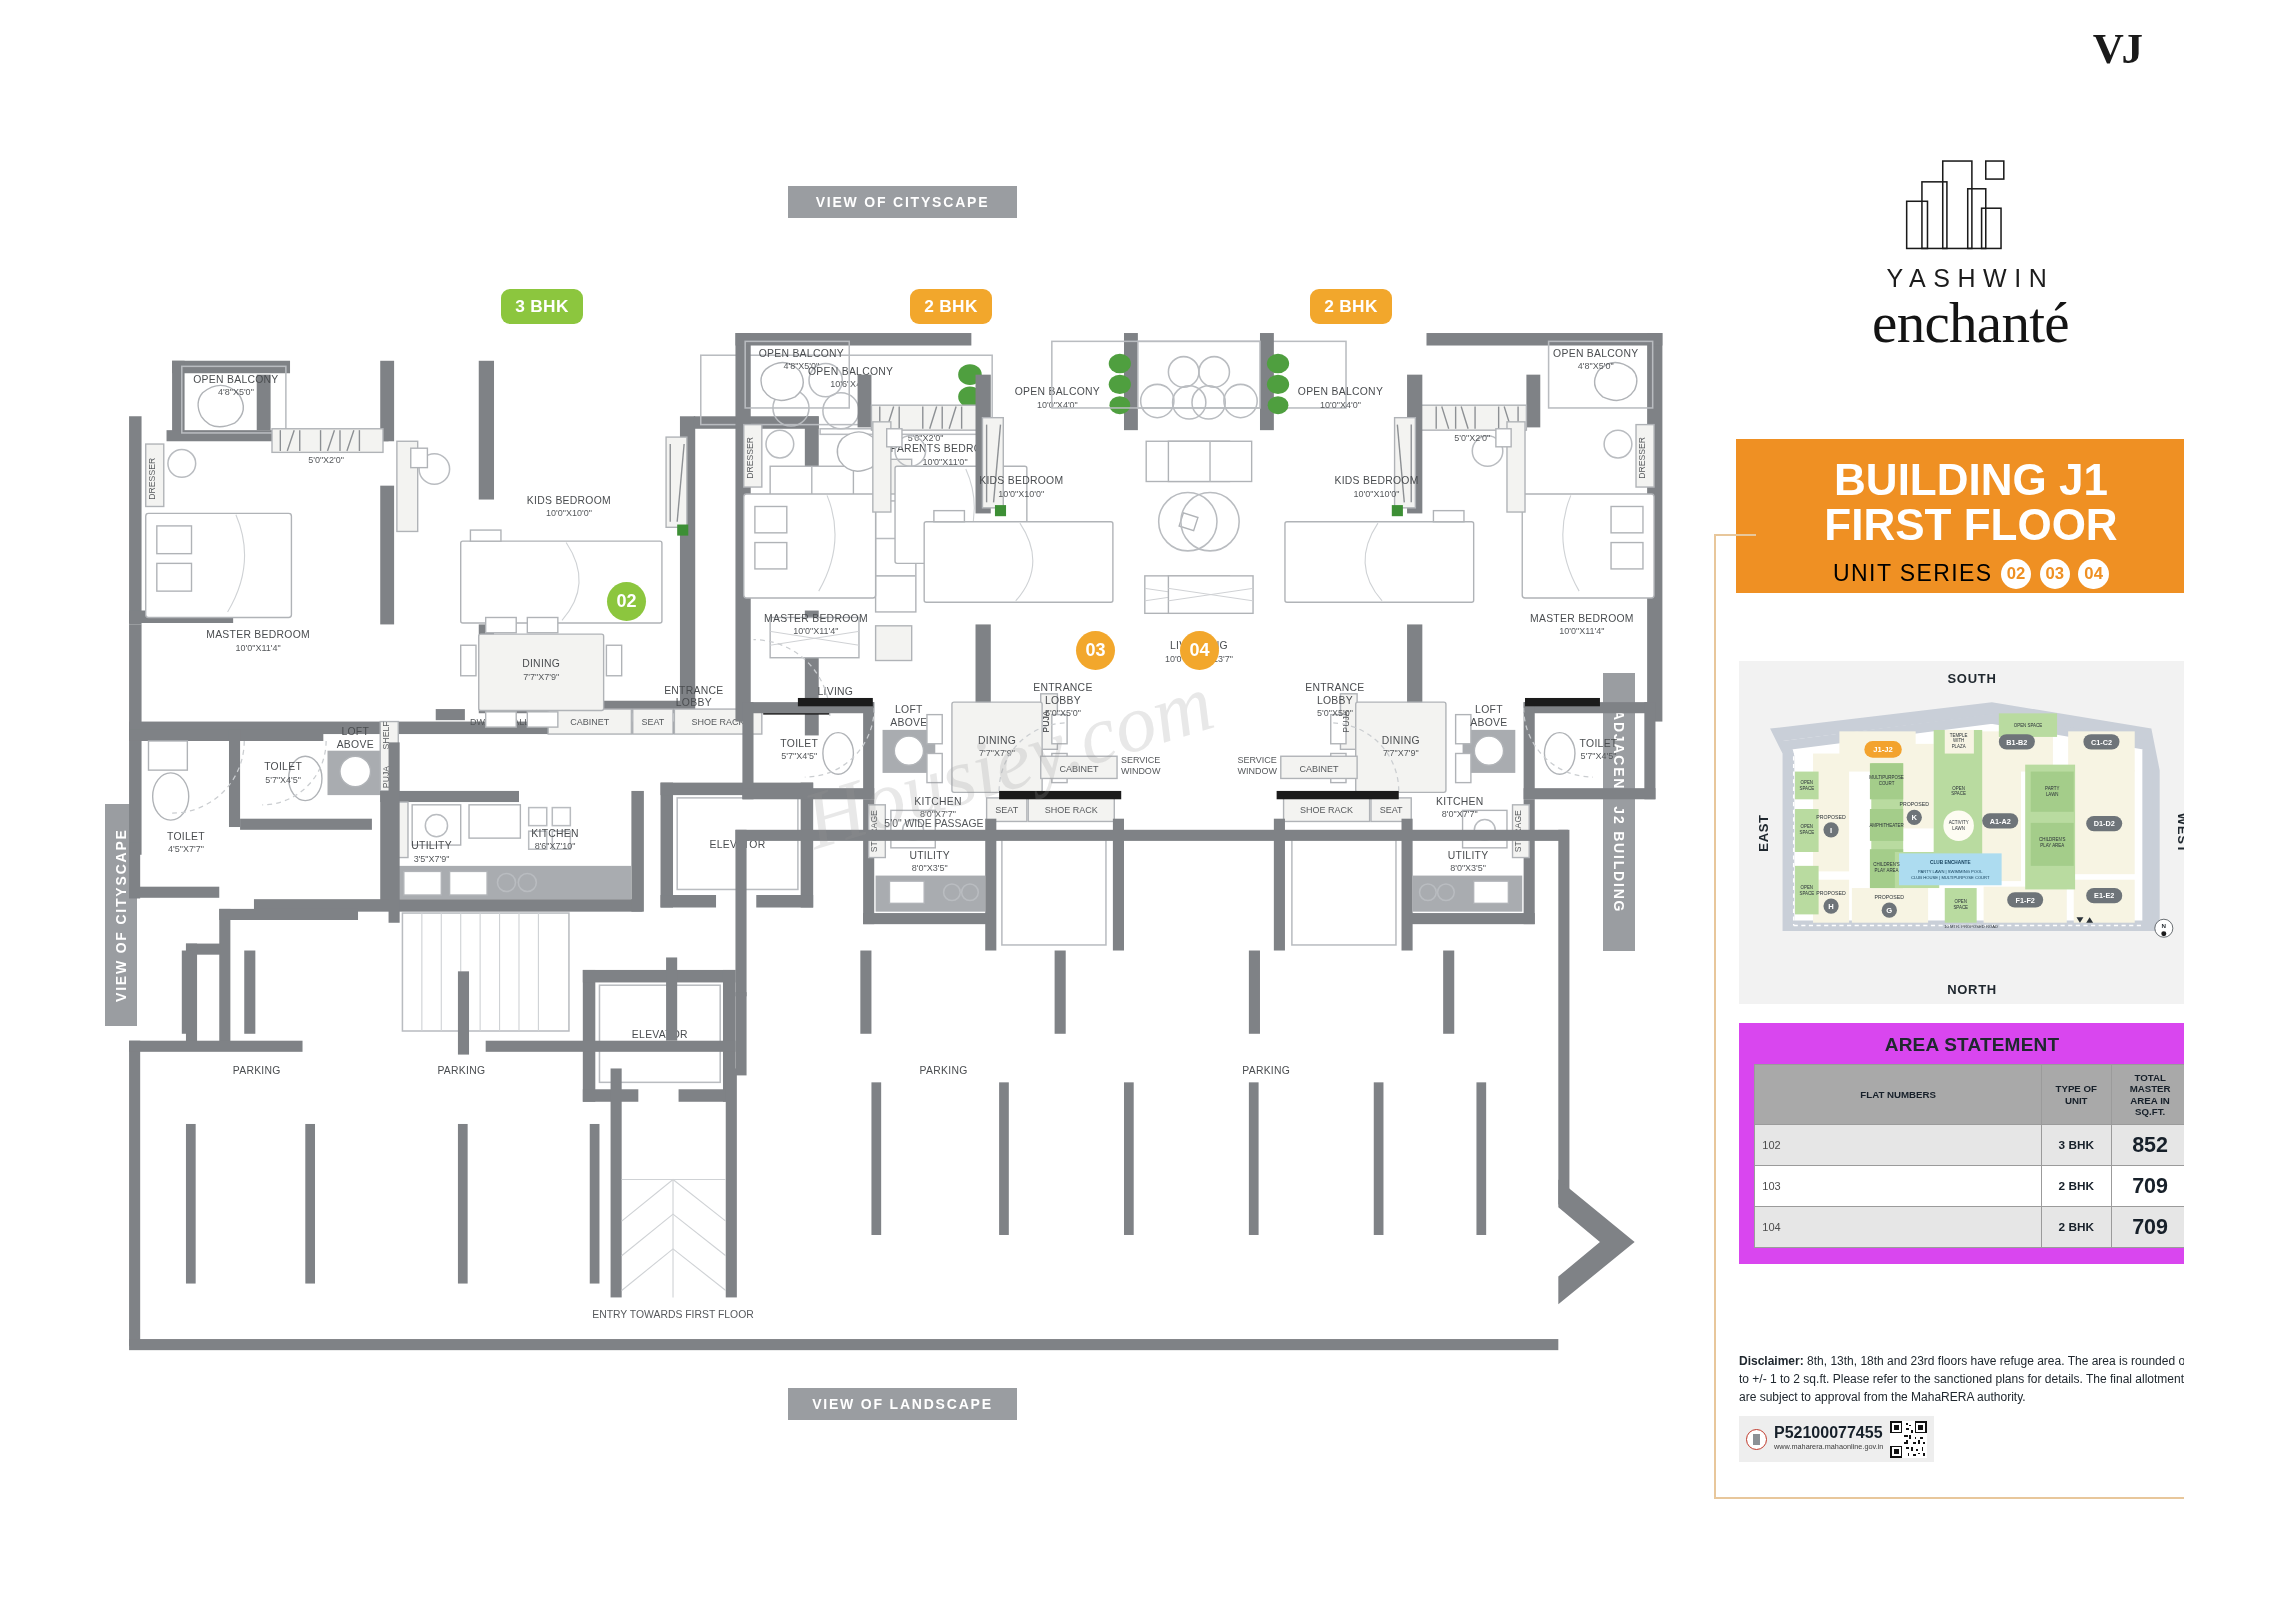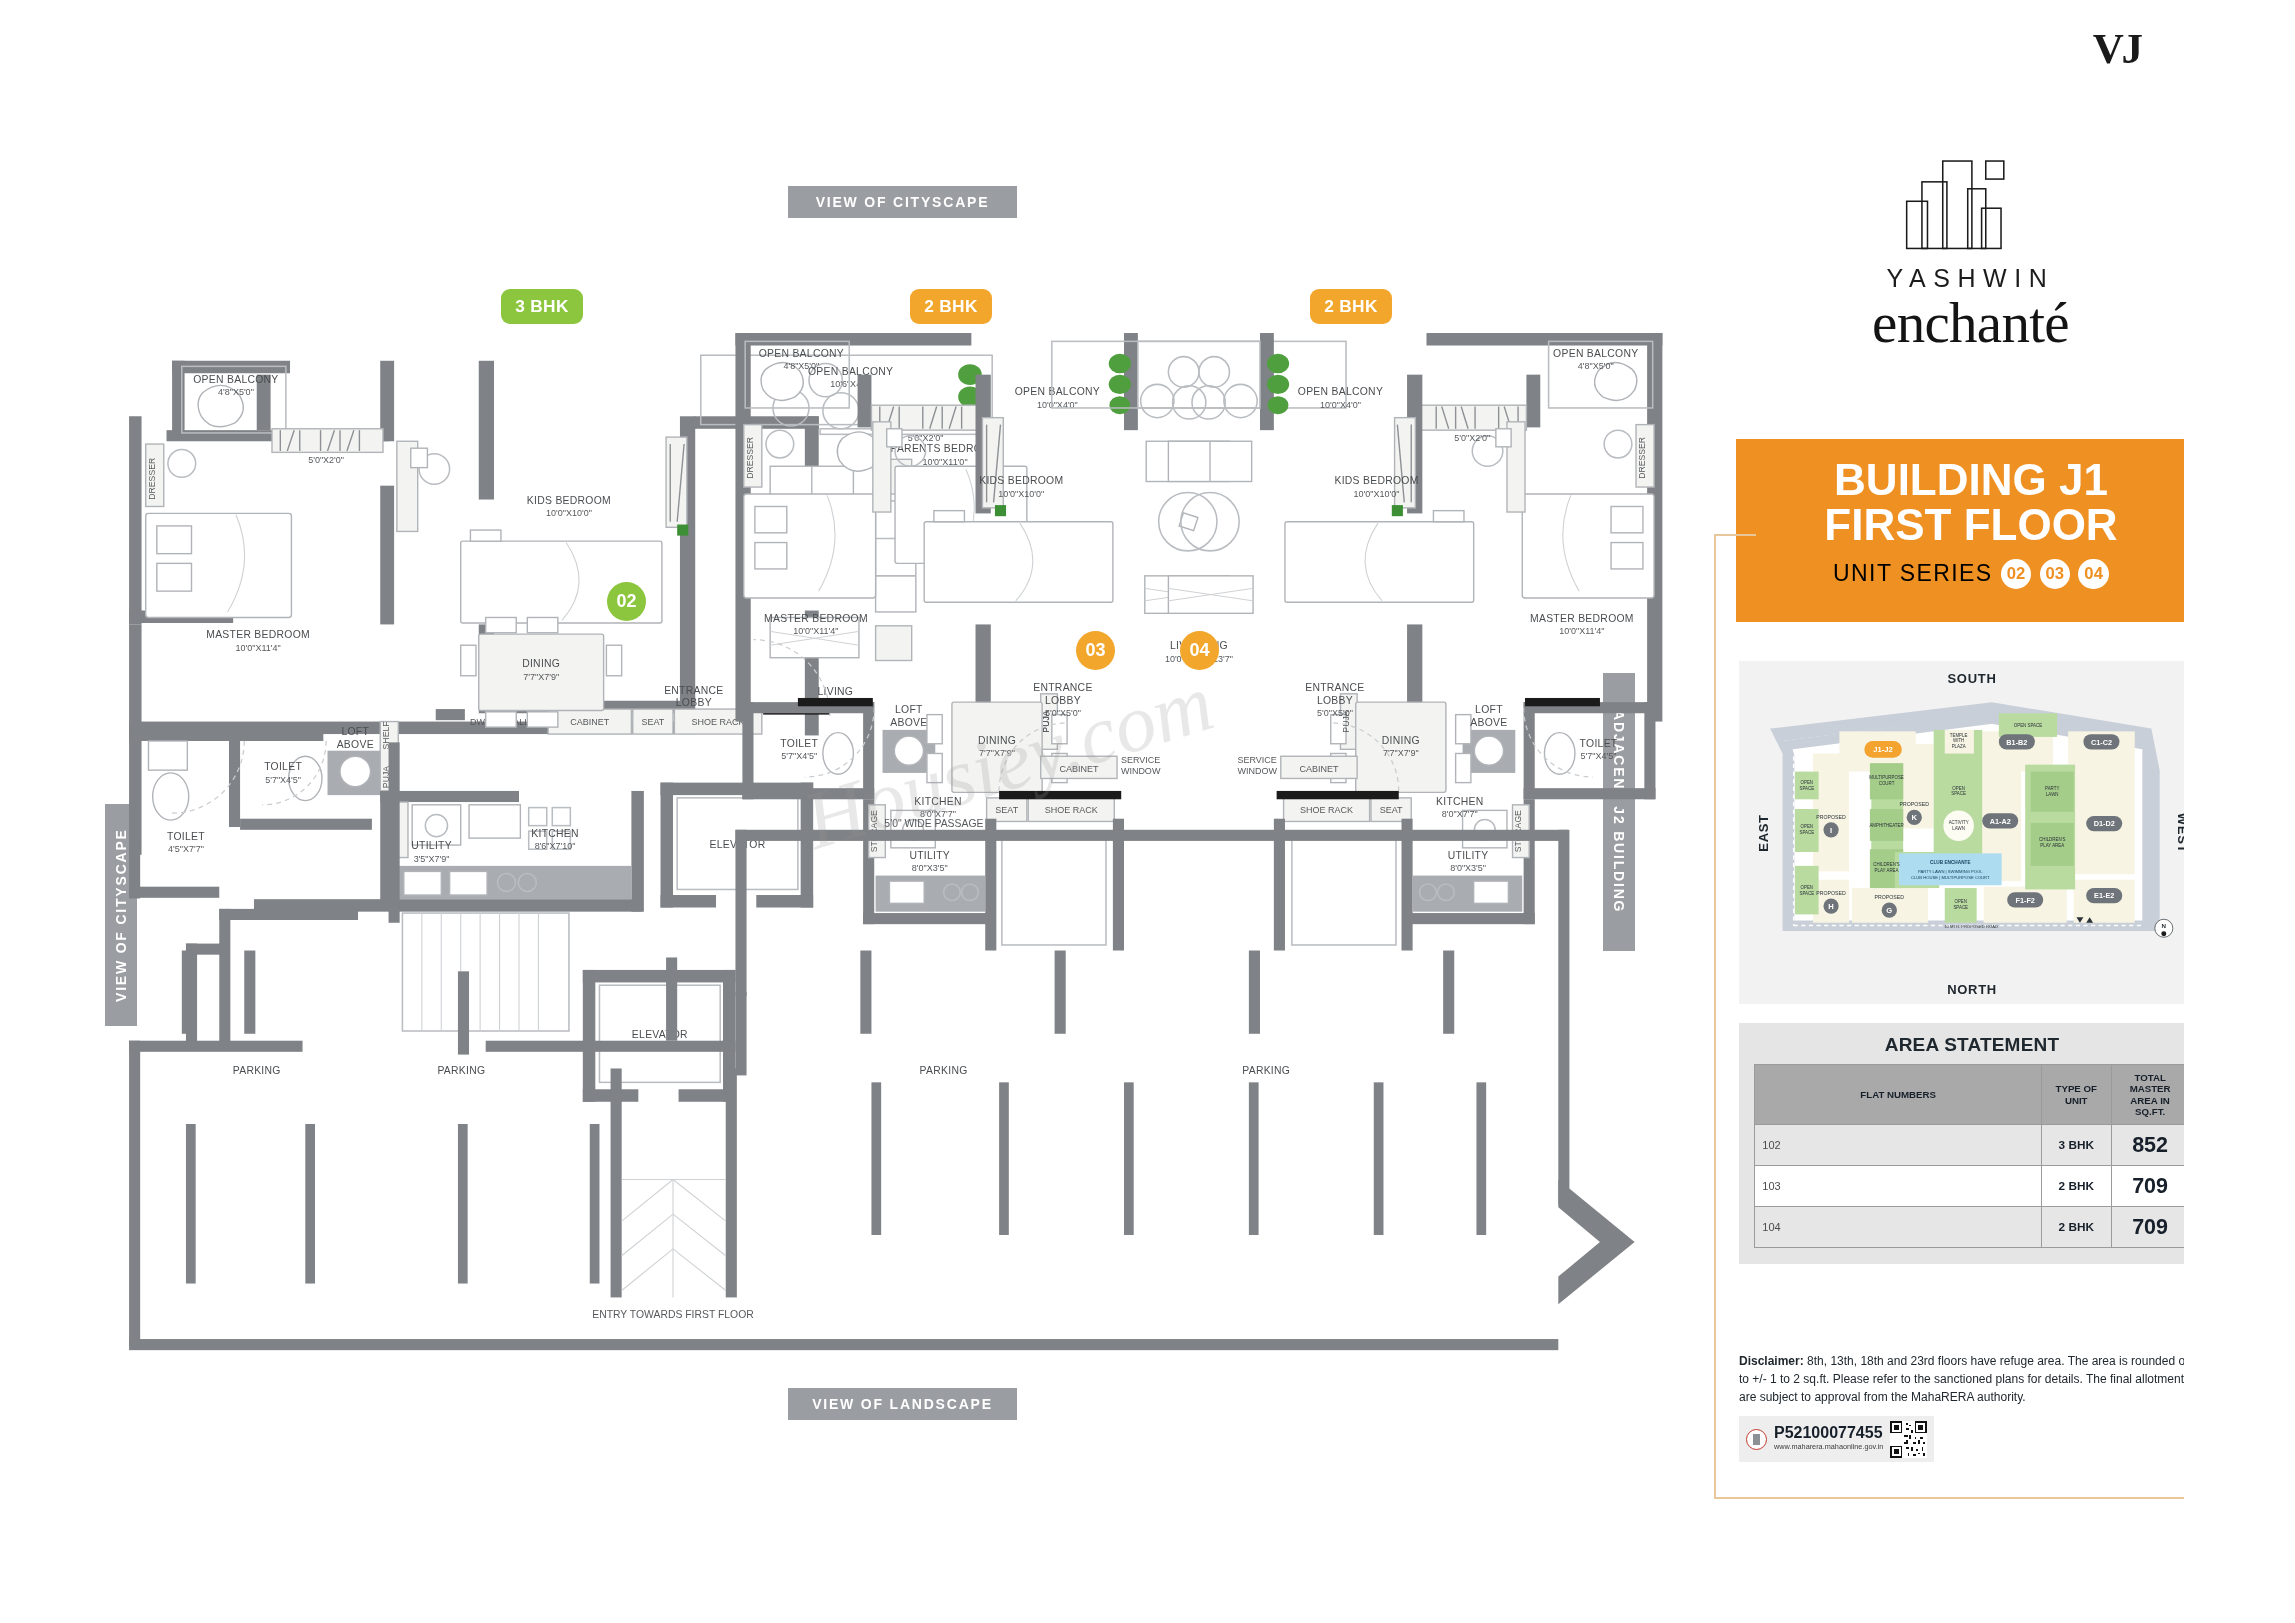--- a/index.html
+++ b/index.html
@@ -14,21 +14,21 @@
   
   .brand { position: absolute; left: 1825px; top: 143px; width: 291px; text-align: center; }
   .brand svg { display: block; margin: 0 auto; }
   .brand .yashwin { font-size: 25px; letter-spacing: 7.6px; color: #1c1c1c; margin-top: 9.7px;
                     font-family: "Liberation Sans", sans-serif; font-weight: 400; }
   .brand .enchante { font-family: "Liberation Serif", serif; font-size: 57px; color: #141414;
                      letter-spacing: -0.7px; line-height: 1; margin-top: 1.4px; }
 
   
   .title-banner { position: absolute; left: 1736px; top: 439px; width: 470px; background: #ef9023;
-                  padding: 18px 0 33px 0; text-align: center; }
+                  padding: 18px 0 4px 0; text-align: center; }
   .title-banner .l1, .title-banner .l2 { color: #fff; font-size: 44px; font-weight: 700; line-height: 1.03;
                   letter-spacing: 0px; }
   .unit-series-row { display: flex; align-items: center; justify-content: center; gap: 8.3px; margin-top: 11px; }
   .unit-series-row .label { color: #000000; font-size: 23px; letter-spacing: 1.4px; }
   .useries { width: 30.5px; height: 30.5px; border-radius: 50%; background: #fff; color: #ef9023;
              font-size: 16.7px; font-weight: 700; display: flex; align-items: center; justify-content: center; }
 
   
   .right-rule-v { position: absolute; left: 1714px; top: 534px; width: 2.1px; height: 965px; background: #e8c79b; }
   .right-rule-h { position: absolute; left: 1714px; top: 534px; width: 42px; height: 2.1px; background: #e8c79b; }
@@ -39,21 +39,21 @@
              background: #f2f2f2; }
   .kp-dir { position: absolute; font-size: 13px; font-weight: 700; color: #20282f; letter-spacing: 0.7px; }
   .kp-south { left: 50%; transform: translateX(-50%); top: 9.7px; }
   .kp-north { left: 50%; transform: translateX(-50%); bottom: 7px; }
   .kp-east { left: 5.6px; top: 50%; transform: translateY(-50%) rotate(-90deg); }
   .kp-west { right: 2.8px; top: 50%; transform: translateY(-50%) rotate(90deg); }
   .kp-canvas { position: absolute; left: 23.6px; top: 26px; width: 419px; height: 287px; }
   .kp-canvas svg { width: 100%; height: 100%; display: block; }
 
   
-  .area-panel { position: absolute; left: 1739px; top: 1023px; width: 466px; background: #e5e5e5;
+  .area-panel { position: absolute; left: 1739px; top: 1023px; width: 466px; background: #d946ef;
                 padding: 11px 15.3px 15.3px 15.3px; }
   .area-title { text-align: center; font-size: 19px; font-weight: 700; color: #20282f; letter-spacing: 0.2px;
                 margin-bottom: 8.3px; }
   table.area { width: 100%; border-collapse: collapse; }
   table.area th, table.area td { border: 0.7px solid #9b9b9b; }
   table.area thead th { background: #a9a9a9; color: #17202a; font-size: 9.7px; font-weight: 700;
                         padding: 7px 4.2px; line-height: 1.15; }
   table.area thead th.flat { width: 66%; }
   table.area thead th.type { width: 16%; }
   table.area thead th.carpet { width: 18%; }

